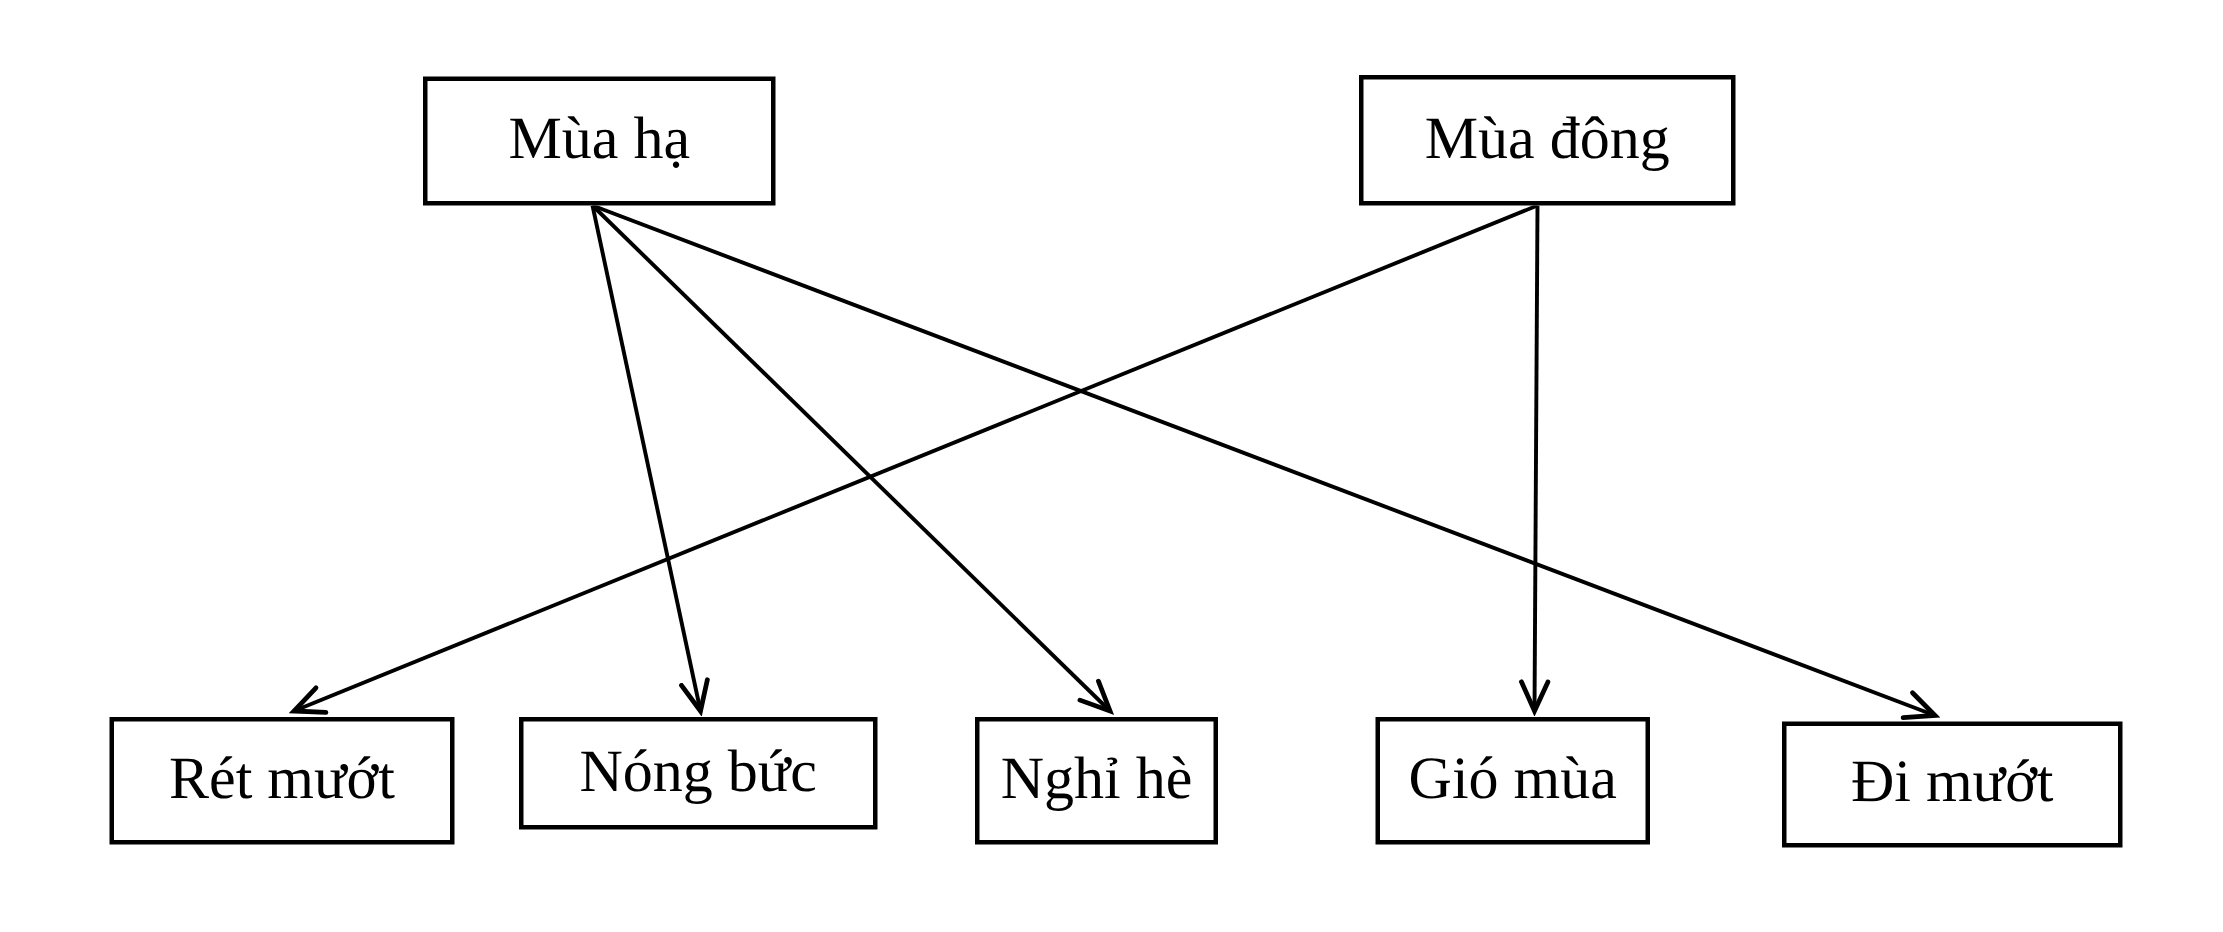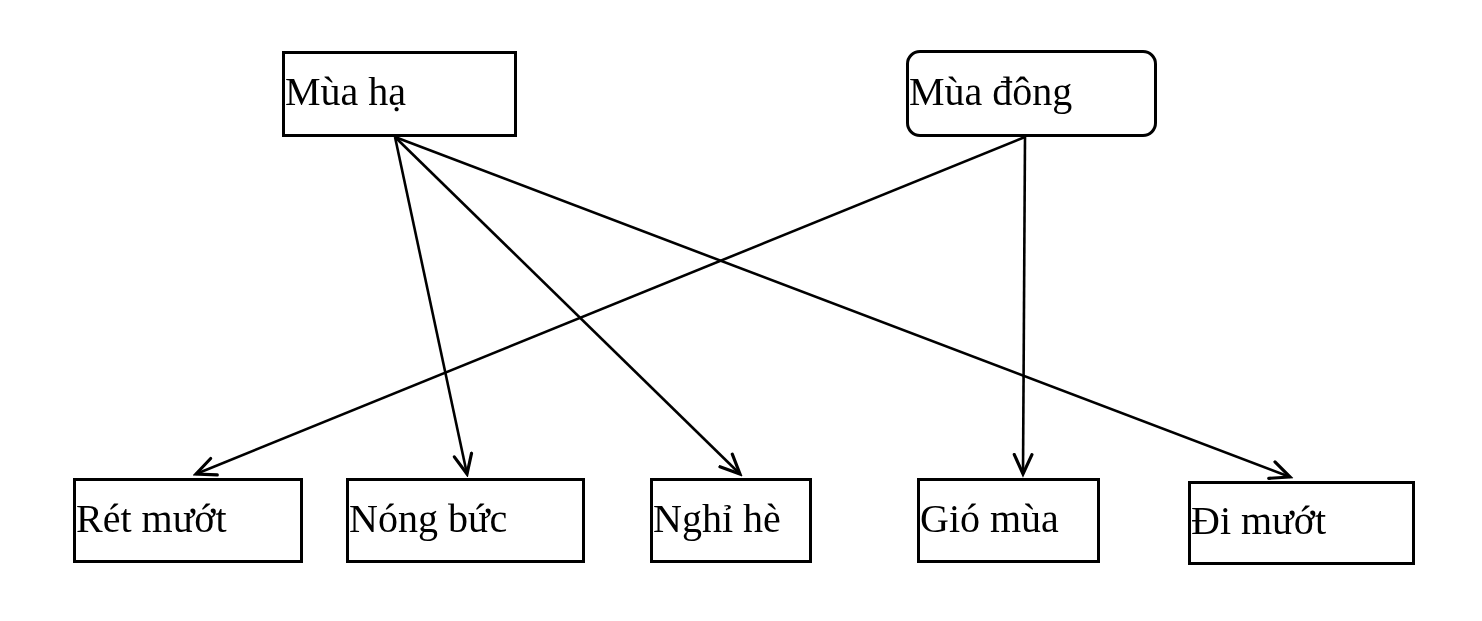--- a/index.html
+++ b/index.html
@@ -23,20 +23,21 @@
     height: 621px;
     pointer-events: none;
   }
   .node {
     position: absolute;
     box-sizing: border-box;
     border: 3px solid #000000;
     background: #ffffff;
     display: flex;
     align-items: center;
+    justify-content: center;
   }
   .node span {
     font-size: 40px;
     line-height: 1;
     color: #000000;
     white-space: nowrap;
     padding-bottom: 4px;
   }
 </style>
 </head>
@@ -55,27 +56,27 @@
         <line x1="395" y1="137" x2="740" y2="474" stroke="#000000" stroke-width="2.6" marker-end="url(#arrowhead)"></line>
         <line x1="395" y1="137" x2="1290" y2="477" stroke="#000000" stroke-width="2.6" marker-end="url(#arrowhead)"></line>
         <line x1="1025" y1="137" x2="196" y2="474" stroke="#000000" stroke-width="2.6" marker-end="url(#arrowhead)"></line>
         <line x1="1025" y1="137" x2="1023" y2="474" stroke="#000000" stroke-width="2.6" marker-end="url(#arrowhead)"></line>
       </g>
   </svg>
 
   <div class="node" id="node-mua_ha" style="left: 282px; top: 51px; width: 235px; height: 86px;">
     <span>Mùa hạ</span>
   </div>
-  <div class="node" id="node-mua_dong" style="left: 906px; top: 50px; width: 251px; height: 87px; border-radius: 14px;">
+  <div class="node" id="node-mua_dong" style="left: 906px; top: 50px; width: 251px; height: 87px;">
     <span>Mùa đông</span>
   </div>
   <div class="node" id="node-ret_muot" style="left: 73px; top: 478px; width: 230px; height: 85px;">
     <span>Rét mướt</span>
   </div>
-  <div class="node" id="node-nong_buc" style="left: 346px; top: 478px; width: 239px; height: 85px;">
+  <div class="node" id="node-nong_buc" style="left: 346px; top: 478px; width: 239px; height: 75px;">
     <span>Nóng bức</span>
   </div>
   <div class="node" id="node-nghi_he" style="left: 650px; top: 478px; width: 162px; height: 85px;">
     <span>Nghỉ hè</span>
   </div>
   <div class="node" id="node-gio_mua" style="left: 917px; top: 478px; width: 183px; height: 85px;">
     <span>Gió mùa</span>
   </div>
   <div class="node" id="node-di_bien" style="left: 1188px; top: 481px; width: 227px; height: 84px;">
     <span>Đi mướt</span>

